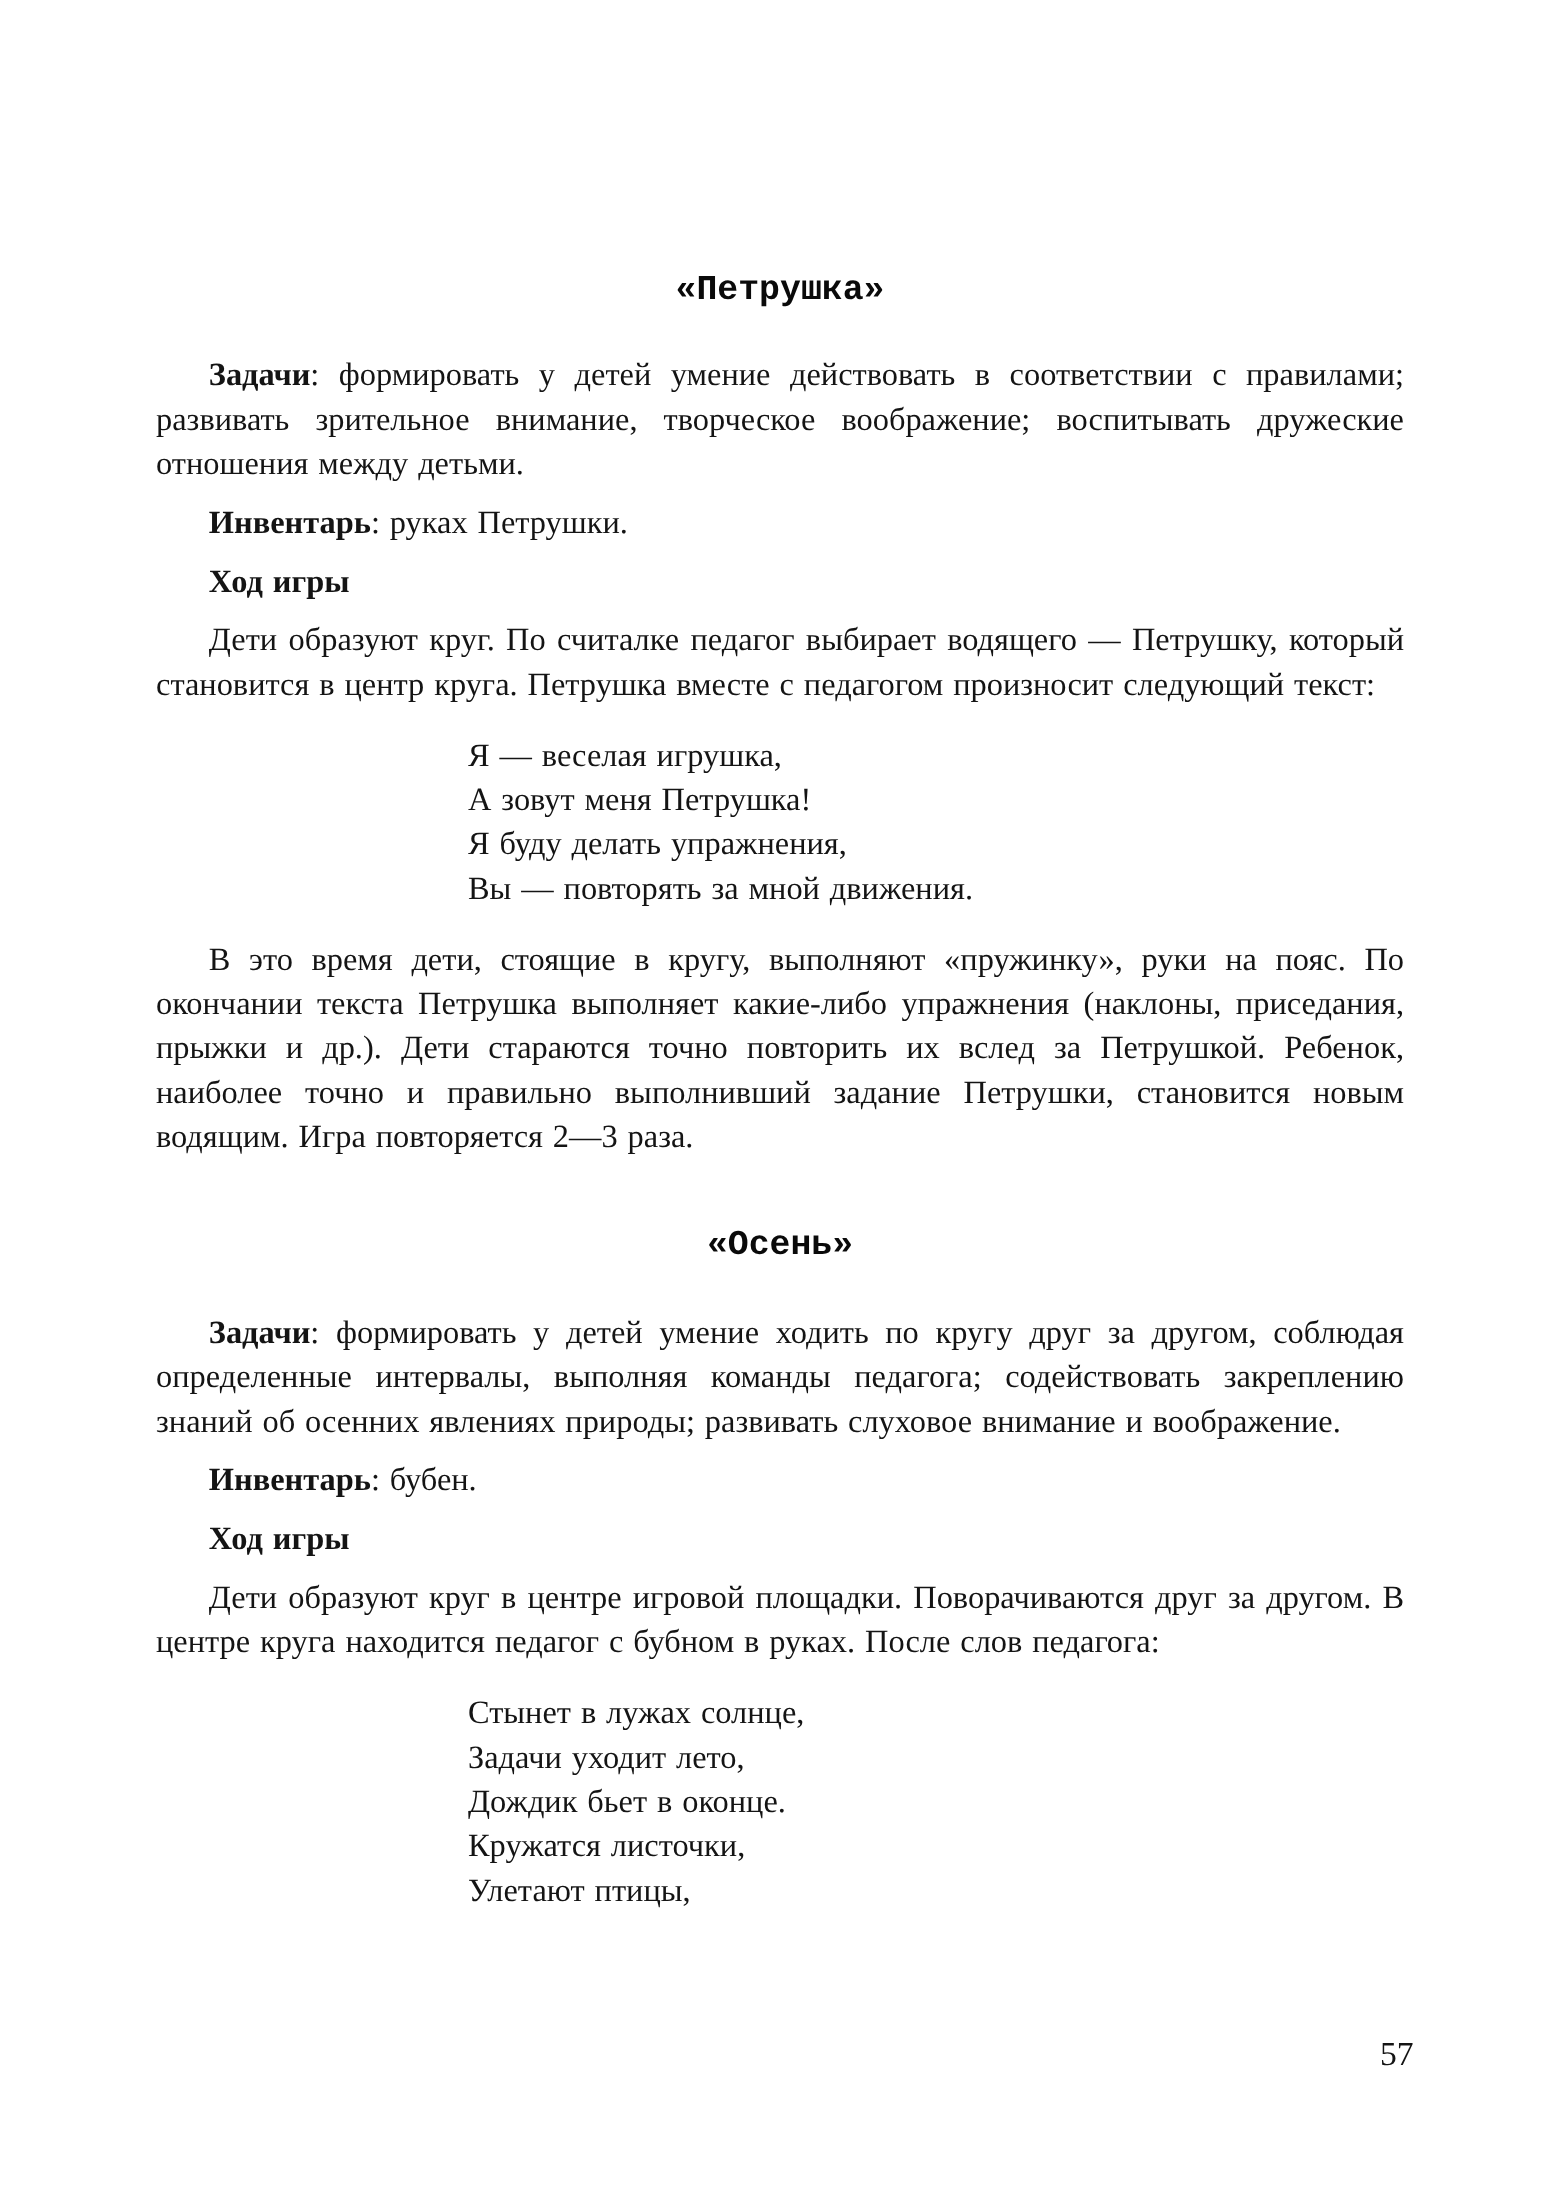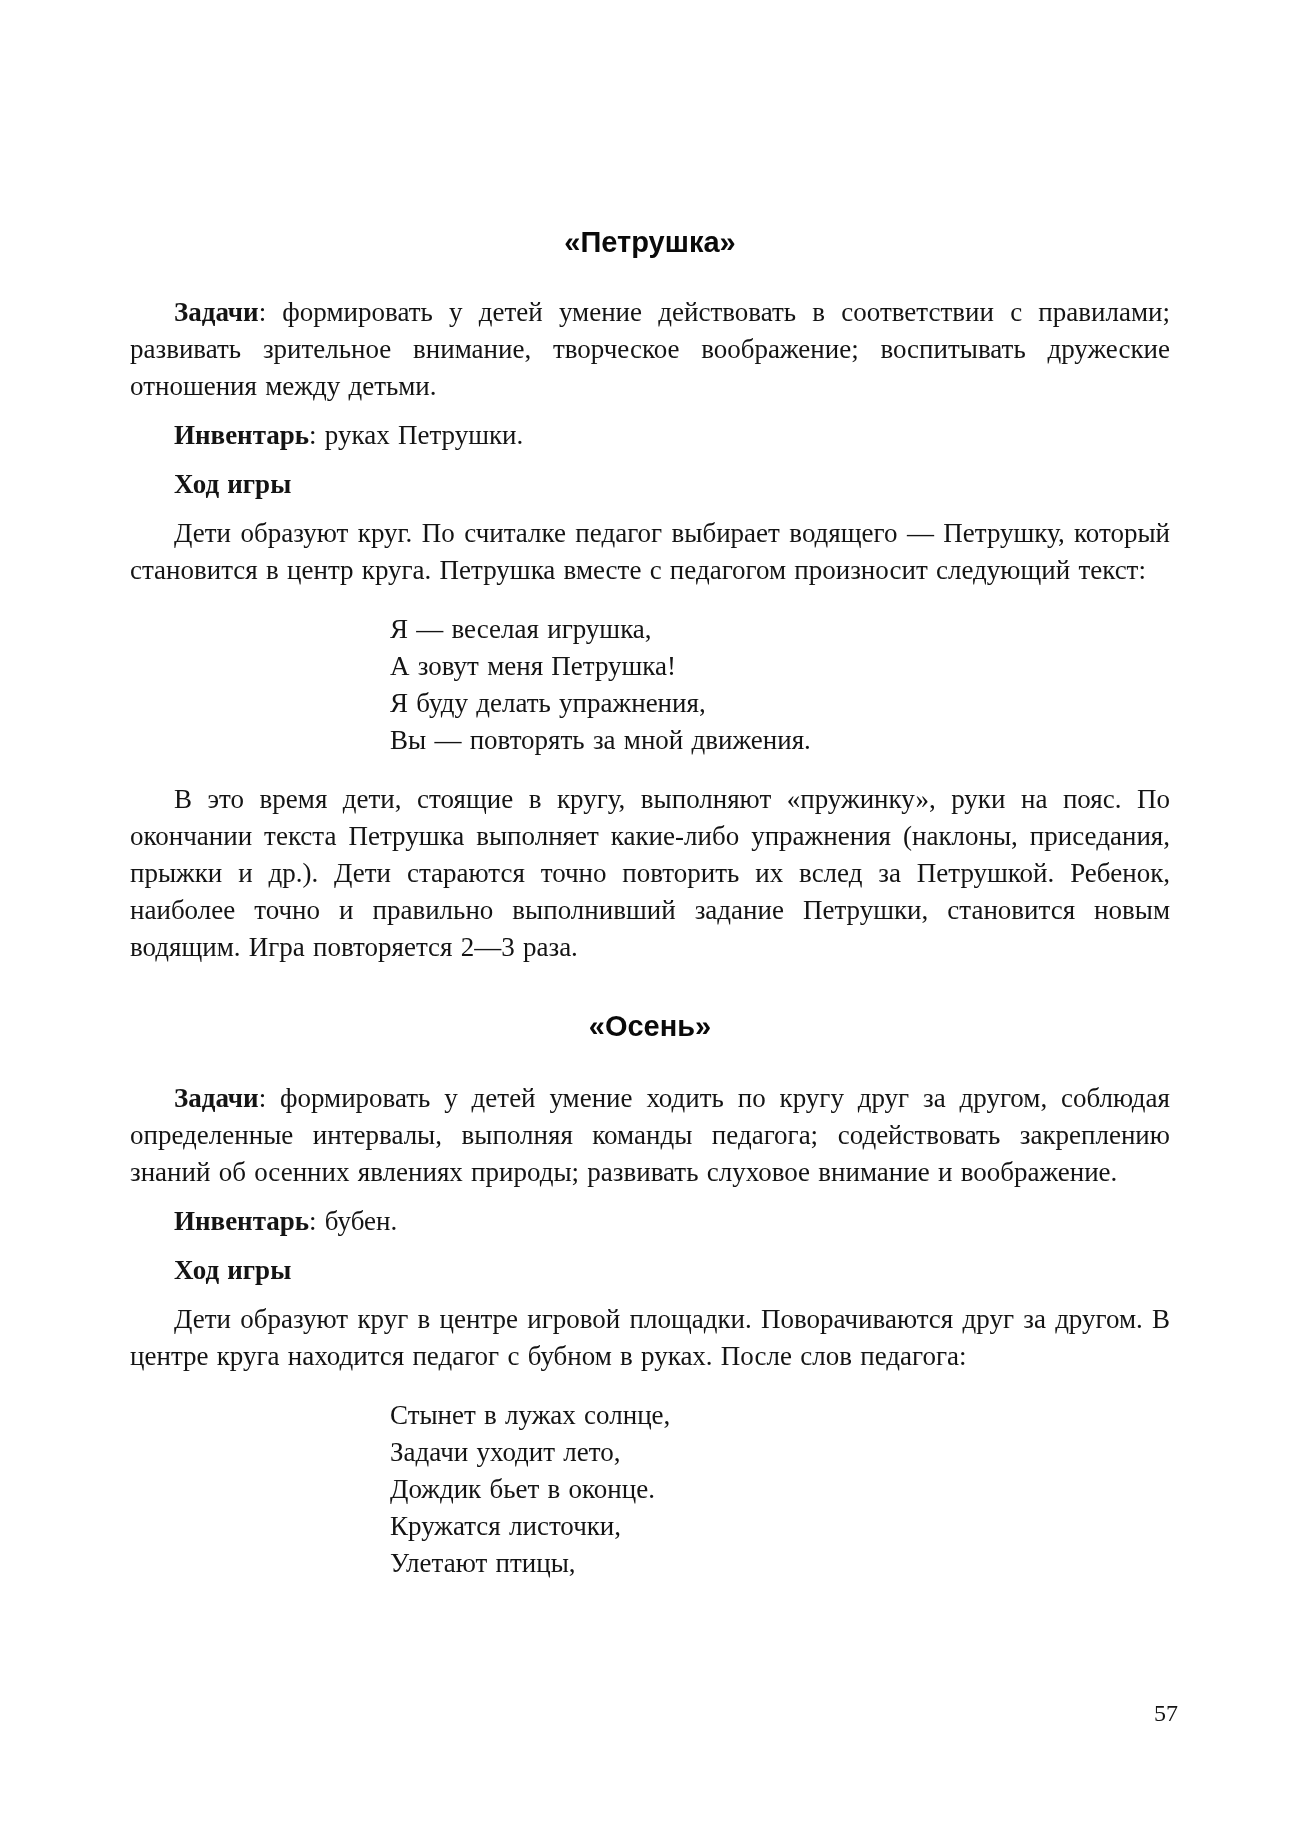--- a/index.html
+++ b/index.html
@@ -15,51 +15,51 @@
     background: #ffffff;
     box-sizing: border-box;
     padding: 224px 118px 0 118px;
     font-family: "Liberation Serif", serif;
     font-size: 27px;
     line-height: 37px;
     color: #141414;
     word-spacing: 1.5px;
   }
   .section-title {
-    font-family: Liberation Sans, sans-serif;
+    font-family: Liberation Mono, monospace;
     font-weight: bold;
     font-size: 29px;
     line-height: 36px;
     text-align: center;
     margin: 0 0 34px 0;
     color: #0a0a0a;
   }
   .section-title.second {
-    margin-top: 42px;
+    margin-top: 54px;
     margin-bottom: 36px;
   }
   p.para {
     margin: 12px;
     text-align: justify;
     text-indent: 44px;
   }
   p.para b {
     font-weight: bold;
   }
   .poem {
     margin: 22px 0 22px 272px;
   }
   .poem .poem-line {
     line-height: 37px;
   }
   .page-number {
     position: absolute;
     right: 122px;
     bottom: 108px;
-    font-size: 24px;
+    font-size: 28px;
     line-height: 28px;
     color: #141414;
   }
 </style>
 </head>
 <body>
 
 <div class="page">
 
   <h1 class="section-title">«Петрушка»</h1>

